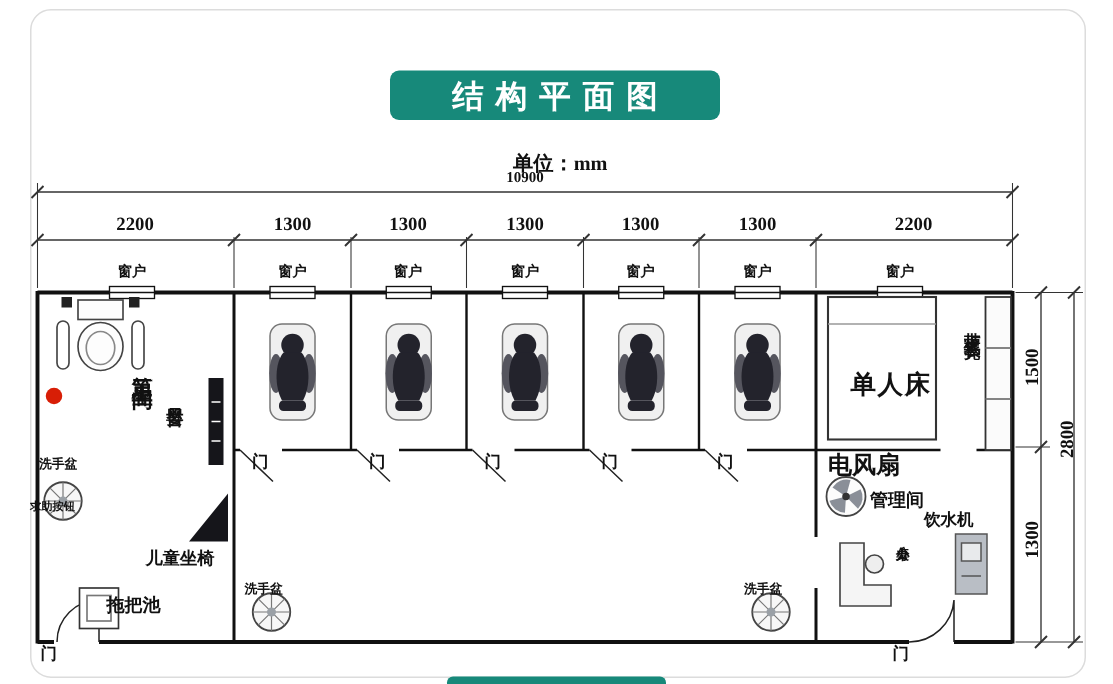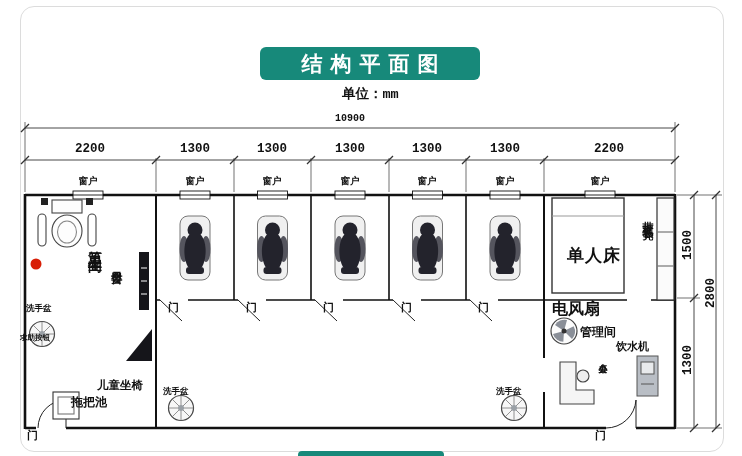--- a/index.html
+++ b/index.html
@@ -1,17 +1,17 @@
 <!DOCTYPE html>
 <html><head>
 <meta charset="utf-8">
 <style>
   html,body{margin:0;padding:0;background:#fff;}
   #stage{position:relative;width:742px;height:456px;background:#fff;overflow:hidden;
-         font-family:Liberation Mono, monospace;color:#111;}
+         font-family:Liberation Serif, serif;color:#111;}
   .card{position:absolute;left:20px;top:6px;width:702px;height:444px;
         border:1px solid #dcdcdc;border-radius:14px;}
   .banner{position:absolute;left:260px;top:47px;width:220px;height:33px;background:#17897A;
           border-radius:6px;color:#fff;display:flex;align-items:center;justify-content:center;
           font-size:21px;font-weight:bold;letter-spacing:8px;text-indent:8px;}
   .sliver{position:absolute;left:298px;top:451px;width:146px;height:5px;background:#17897A;
           border-radius:4px 4px 0 0;}
   .lbl{position:absolute;font-weight:bold;color:#111;white-space:nowrap;line-height:1.1;}
   .ctr{text-align:center;}
   .vert{writing-mode:vertical-rl;text-orientation:upright;}
@@ -154,21 +154,21 @@
       <circle cx="583" cy="376" r="6" fill="#eee"></circle>
     </g>
 
     <g stroke="#555" stroke-width="1">
       <rect x="637" y="356" width="21" height="40" fill="#b9bec5"></rect>
       <rect x="641" y="362" width="13" height="12" fill="#e8eaec"></rect>
       <line x1="641" y1="384" x2="654" y2="384"></line>
     </g>
   </svg>
 
-  <div class="lbl" style="left:342px;top:88px;font-size:13.5px;">单位：mm</div>
+  <div class="lbl" style="left:342px;top:102px;font-size:13.5px;">单位：mm</div>
 
   <div class="lbl ctr" style="left:330px;top:113px;width:40px;font-size:10px;">10900</div>
 
   <div class="lbl ctr" style="left:70px;top:143px;width:40px;font-size:12.5px;">2200</div>
   <div class="lbl ctr" style="left:175px;top:143px;width:40px;font-size:12.5px;">1300</div>
   <div class="lbl ctr" style="left:252px;top:143px;width:40px;font-size:12.5px;">1300</div>
   <div class="lbl ctr" style="left:330px;top:143px;width:40px;font-size:12.5px;">1300</div>
   <div class="lbl ctr" style="left:407px;top:143px;width:40px;font-size:12.5px;">1300</div>
   <div class="lbl ctr" style="left:485px;top:143px;width:40px;font-size:12.5px;">1300</div>
   <div class="lbl ctr" style="left:589px;top:143px;width:40px;font-size:12.5px;">2200</div>
@@ -182,21 +182,21 @@
   <div class="lbl ctr" style="left:259px;top:177px;width:26px;font-size:9.5px;">窗户</div>
   <div class="lbl ctr" style="left:337px;top:177px;width:26px;font-size:9.5px;">窗户</div>
   <div class="lbl ctr" style="left:414px;top:177px;width:26px;font-size:9.5px;">窗户</div>
   <div class="lbl ctr" style="left:492px;top:177px;width:26px;font-size:9.5px;">窗户</div>
   <div class="lbl ctr" style="left:587px;top:177px;width:26px;font-size:9.5px;">窗户</div>
 
   <div class="lbl vert" style="left:86px;top:240px;font-size:14px;letter-spacing:2px;">第三卫生间</div>
   <div class="lbl vert" style="left:109px;top:262px;font-size:11.5px;letter-spacing:1px;">母婴台</div>
   <div class="lbl" style="left:20px;top:288px;font-size:7.5px;margin-top:46px;">求助按钮</div>
   <div class="lbl" style="left:26px;top:305px;font-size:8.5px;">洗手盆</div>
-  <div class="lbl" style="left:97px;top:380px;font-size:11.5px;">儿童坐椅</div>
+  <div class="lbl" style="left:97px;top:367px;font-size:11.5px;">儿童坐椅</div>
   <div class="lbl" style="left:71px;top:397px;font-size:12px;">拖把池</div>
 
   <div class="lbl" style="left:163px;top:388px;font-size:8.5px;">洗手盆</div>
   <div class="lbl" style="left:496px;top:388px;font-size:8.5px;">洗手盆</div>
 
   <div class="lbl" style="left:168px;top:302px;font-size:11px;">门</div>
   <div class="lbl" style="left:246px;top:302px;font-size:11px;">门</div>
   <div class="lbl" style="left:323px;top:302px;font-size:11px;">门</div>
   <div class="lbl" style="left:401px;top:302px;font-size:11px;">门</div>
   <div class="lbl" style="left:478px;top:302px;font-size:11px;">门</div>

